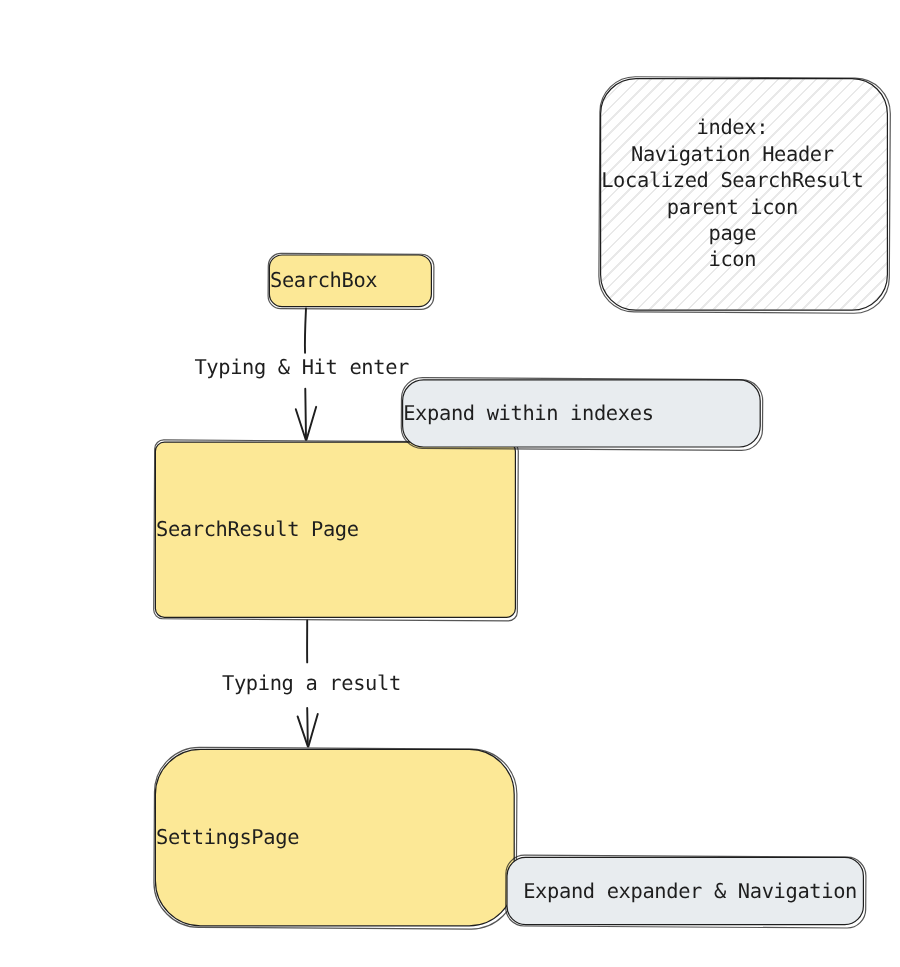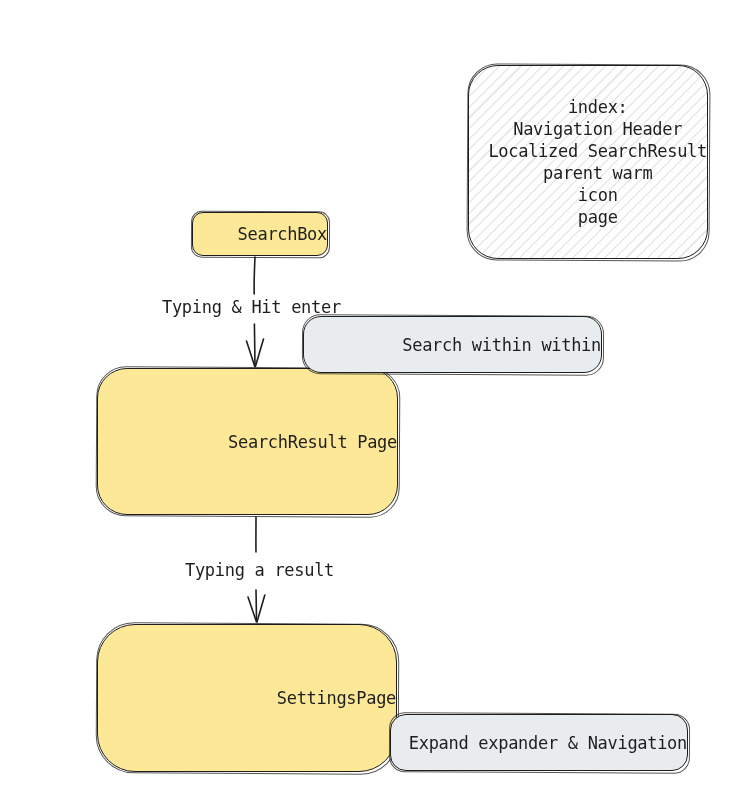--- a/index.html
+++ b/index.html
@@ -15,26 +15,27 @@
     width:750px;height:806px;
     background:var(--bg);
     overflow:hidden;
     font-family:"DejaVu Sans Mono","Liberation Mono",monospace;
     color:var(--stroke);
   }
   .node{
     position:absolute;
     box-sizing:border-box;
     border:1.7px solid var(--stroke);
-    display:flex;align-items:center;justify-content:flex-end;
+    display:flex;align-items:center;justify-content:flex-start;
     text-align:center;
     font-size:17px;
     letter-spacing:-0.3px;
     line-height:22px;
     z-index:2;
+    margin-left:32px;
   }
   
   .node::before{
     content:"";
     position:absolute;
     inset:-2.5px;
     border:1.2px solid rgba(30,30,30,0.75);
     border-radius:inherit;
     transform:rotate(0.35deg);
     pointer-events:none;
@@ -66,43 +67,43 @@
 <body>
 
 <div id="canvas">
 
 
   <div class="node fill-hatch" style="left:468px;top:65px;width:240px;height:194px;border-radius:30px;">
     <div class="index-lines">
       <div>index:</div>
       <div>Navigation Header</div>
       <div>Localized SearchResult</div>
-      <div>parent warm</div>
+      <div>parent icon</div>
+      <div>page</div>
       <div>icon</div>
-      <div>page</div>
     </div>
   </div>
 
   <div class="node fill-yellow" style="left:192px;top:212px;width:136px;height:44px;border-radius:11px;">
     <span>SearchBox</span>
   </div>
 
-  <div class="node fill-yellow" style="left:97px;top:368px;width:301px;height:147px;border-radius:30px;">
+  <div class="node fill-yellow" style="left:97px;top:368px;width:301px;height:147px;border-radius:8px;">
     <span>SearchResult Page</span>
   </div>
 
   <div class="node fill-grey" style="left:303px;top:316px;width:299px;height:57px;border-radius:18px;z-index:3;">
-    <span>Search within within</span>
+    <span>Expand within indexes</span>
   </div>
 
   <div class="node fill-yellow" style="left:97px;top:624px;width:300px;height:148px;border-radius:38px;">
     <span>SettingsPage</span>
   </div>
 
-  <div class="node fill-grey" style="left:390px;top:714px;width:298px;height:57px;border-radius:16px;z-index:3;">
+  <div class="node fill-grey" style="left:390px;top:714px;width:298px;height:57px;border-radius:16px;z-index:3;padding-left:13px;">
     <span>Expand expander &amp; Navigation</span>
   </div>
 
   <svg id="arrow-layer" viewBox="0 0 750 806" xmlns="http://www.w3.org/2000/svg" fill="none" stroke="#1e1e1e" stroke-width="1.6" stroke-linecap="round">
 
     <g>
       <path d="M255 257 C254.4 270 253.8 282 254.2 294"></path>
       <path d="M254.4 324 C254.6 338 254.8 352 255 365"></path>
       <path d="M246.5 341 L254.8 366.5 M263.5 339 L255.4 366.5"></path>
     </g>

